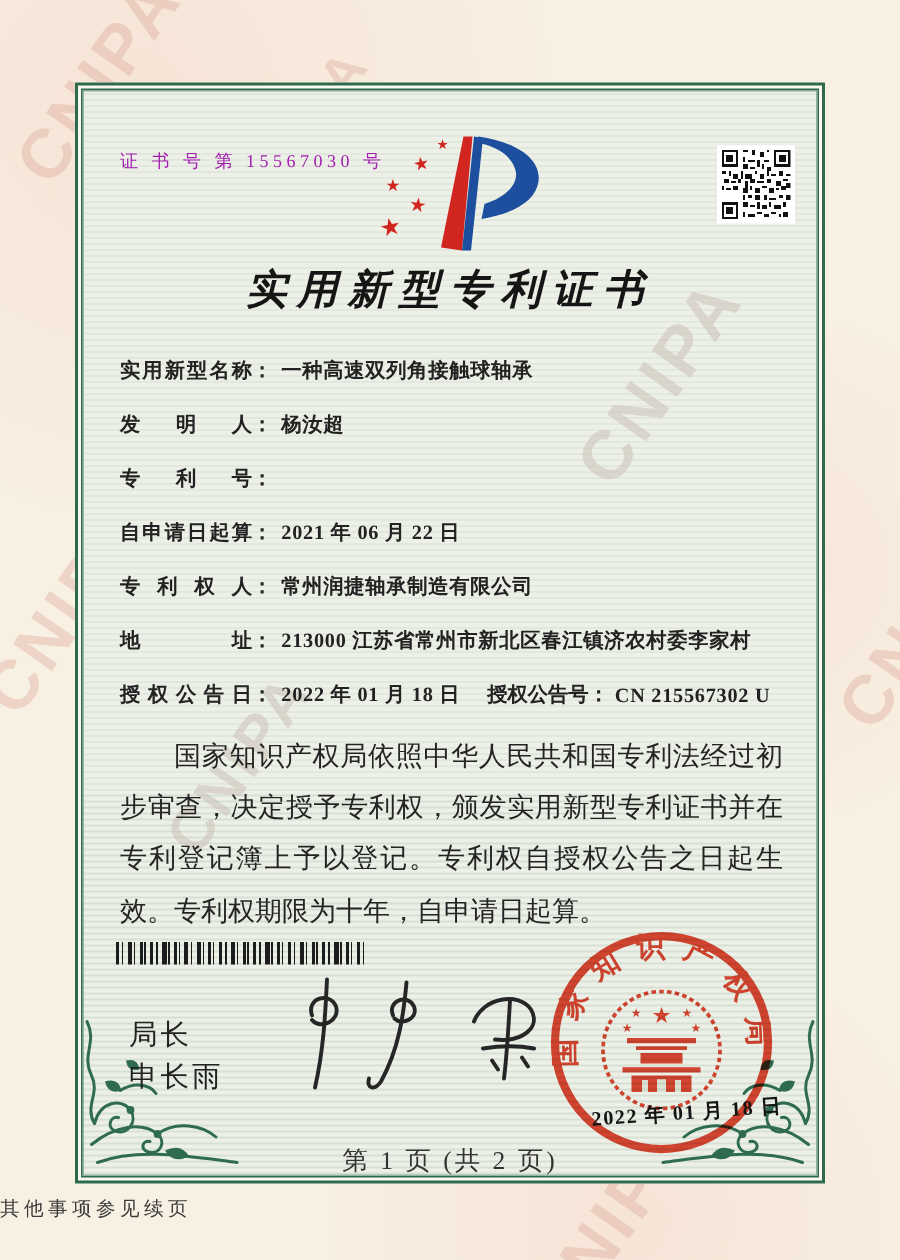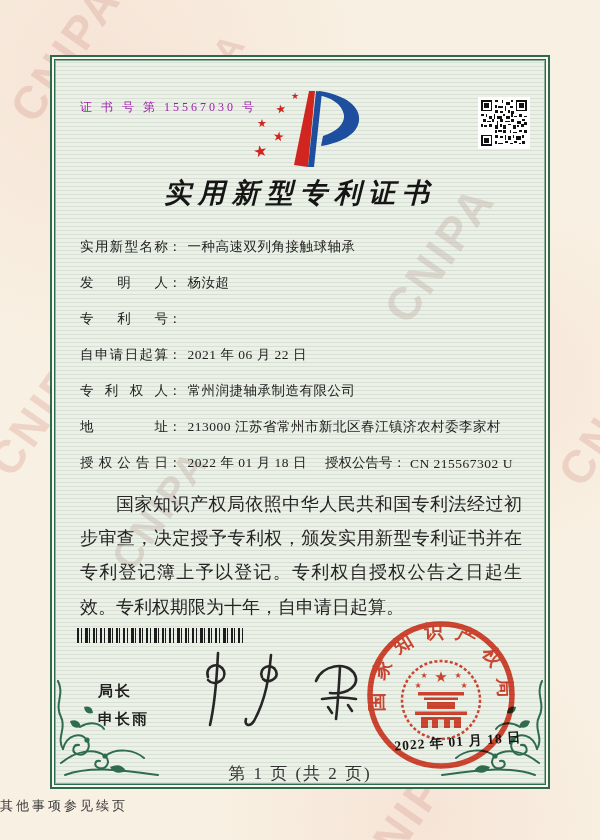--- a/index.html
+++ b/index.html
@@ -48,41 +48,41 @@
     position:absolute; left:426px; top:40px; width:52px; height:52px;
     background:#fff; padding:3px; z-index:3;
   }
   .qr svg { width:46px; height:46px; display:block; }
   .title {
     position:absolute; left:0; top:118px; width:100%; text-align:center;
     font-size:27px; font-weight:bold; letter-spacing:7px; color:#151515; z-index:3;font-style:italic;
   }
   .fields { position:absolute; left:28px; right:24px; top:181px; z-index:3; }
   .frow { display:flex; align-items:baseline; height:22px; margin-bottom:14px;
-    font-size:13.5px; font-weight:400; color:#222; }
+    font-size:13.5px; font-weight:700; color:#222; }
   .flabel { width:88px; text-align:justify; text-align-last:justify; flex:none; }
   .fcolon { flex:none; }
   .fvalue { margin-left:6px; letter-spacing:.5px; white-space:nowrap; }
   .pair2 { display:flex; align-items:flex-end; margin-left:18px; }
   .pair2 .fvalue { margin-left:4px; }
   .paras { position:absolute; left:28px; right:26px; top:430px; z-index:3;
     font-size:18px; line-height:1.9; color:#242424; text-align:justify; }
   .paras p { text-indent:2em; }
   .barcode {
     position:absolute; left:25px; top:571px; width:168px; height:15px; z-index:3;
     background:repeating-linear-gradient(90deg,
       #1c1c1c 0 2px, transparent 2px 4px,
       #1c1c1c 4px 5px, transparent 5px 8px,
       #1c1c1c 8px 11px, transparent 11px 12px,
       #1c1c1c 12px 13px, transparent 13px 16px,
       #1c1c1c 16px 18px, transparent 18px 19px,
       #1c1c1c 19px 20px, transparent 20px 23px);
   }
-  .signer { position:absolute; left:46px; top:620px; z-index:3;
-    font-size:15px; font-weight:700; color:#222; line-height:28px; letter-spacing:2px; }
+  .signer { position:absolute; left:34px; top:620px; z-index:3;
+    font-size:19px; font-weight:400; color:#222; line-height:28px; letter-spacing:2px; }
   .signature { position:absolute; left:118px; top:590px; width:220px; height:100px; z-index:4; }
   .seal { position:absolute; left:306px; top:555px; width:166px; height:166px;
     z-index:3; opacity:.93; mix-blend-mode:multiply; }
   .seal-date {
     position:absolute; left:300px; top:676px; width:212px; text-align:center;
     font-size:13.5px; font-weight:600; letter-spacing:1px; color:#141414;
     transform:rotate(-4deg); z-index:5;
   }
   .page-info { position:absolute; left:0; top:705px; width:100%; text-align:center;
     font-size:17px; letter-spacing:2px; color:#333; z-index:3; }

